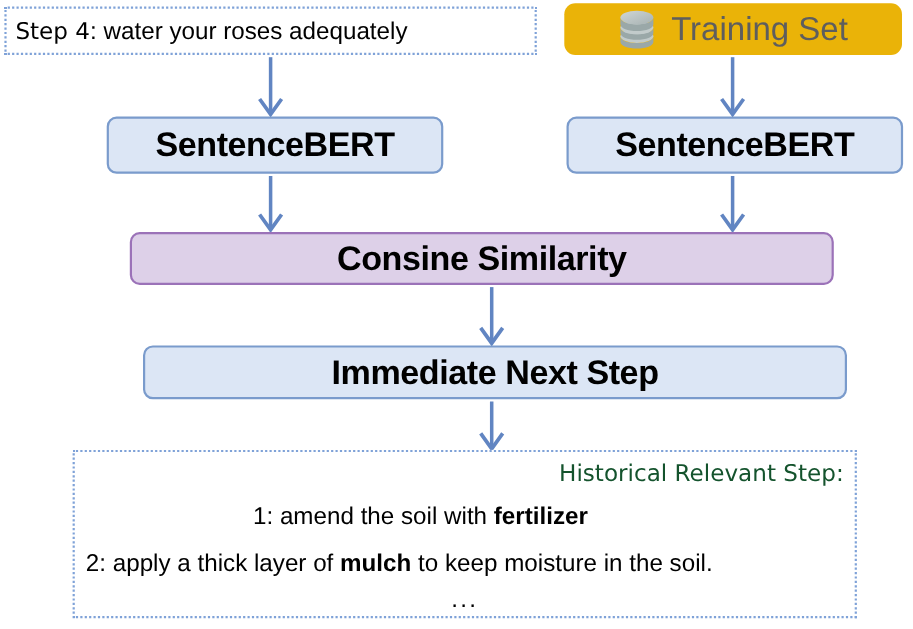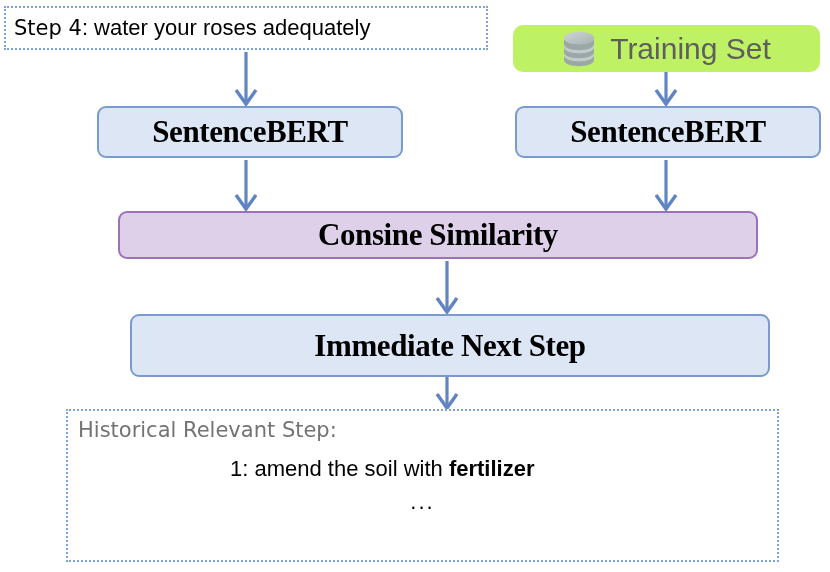--- a/index.html
+++ b/index.html
@@ -47,27 +47,26 @@
 
   
   .purple-box {
     background: #ddd0e8;
     border: 2px solid #9b72b8;
     border-radius: 9px;
   }
 
   
   .grey-box {
-    background: #bef264;
+    background: #eab308;
     border: none;
     border-radius: 10px;
-    margin-top: 22px;
   }
   .heavy-title {
-    font-family: Liberation Serif, serif;
+    font-family: Liberation Sans, sans-serif;
     font-weight: bold;
     font-size: 31px;
     letter-spacing: -0.4px;
     color: #000000;
     white-space: nowrap;
   }
   .grey-title {
     font-family: "Liberation Sans", sans-serif;
     font-size: 30px;
     color: #5e5e5e;
@@ -134,38 +133,39 @@
     top: 211px;
     width: 640px;
     height: 48px;
   }
 
   
   #immediate {
     left: 130px;
     top: 314px;
     width: 640px;
-    height: 63px;
+    height: 49px;
   }
 
   
   #historical {
     left: 66px;
     top: 409px;
     width: 713px;
     height: 153px;
     display: block;
     padding: 7px 10px 0 10px;
   }
   #historical .h-title {
     font-family: "DejaVu Sans", sans-serif;
     font-size: 21px;
-    color: #737373;
+    color: #14532d;
     line-height: 1.15;
     white-space: nowrap;
+    text-align: right;
   }
   #historical .h-item {
     font-family: "Liberation Sans", sans-serif;
     font-size: 22px;
     color: #000;
     line-height: 1.45;
     white-space: nowrap;
     margin-top: 11px;
   }
   #historical .h-item.indent1 { padding-left: 152px; }
@@ -261,17 +261,20 @@
     <span class="heavy-title">Immediate Next Step</span>
   </div>
 
   <div class="node dotted-box" id="historical">
     <div class="h-title">Historical Relevant Step:</div>
 
     <div class="h-item indent1">
       <span>1: </span><span>amend the soil with </span><b>fertilizer</b><span></span>
     </div>
 
+    <div class="h-item indent2">
+      <span>2: </span><span>apply a thick layer of </span><b>mulch</b><span> to keep moisture in the soil.</span>
+    </div>
 
     <div class="h-ellipsis">...</div>
   </div>
 
 </div>
 
 </body></html>

